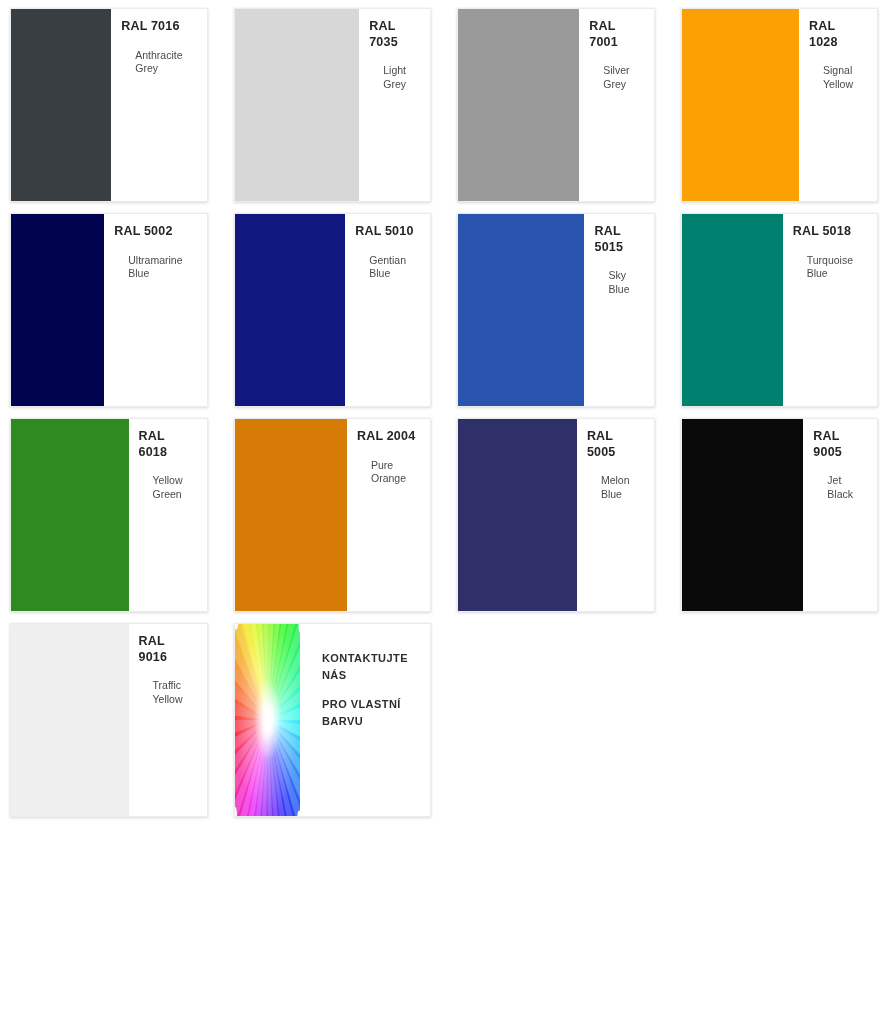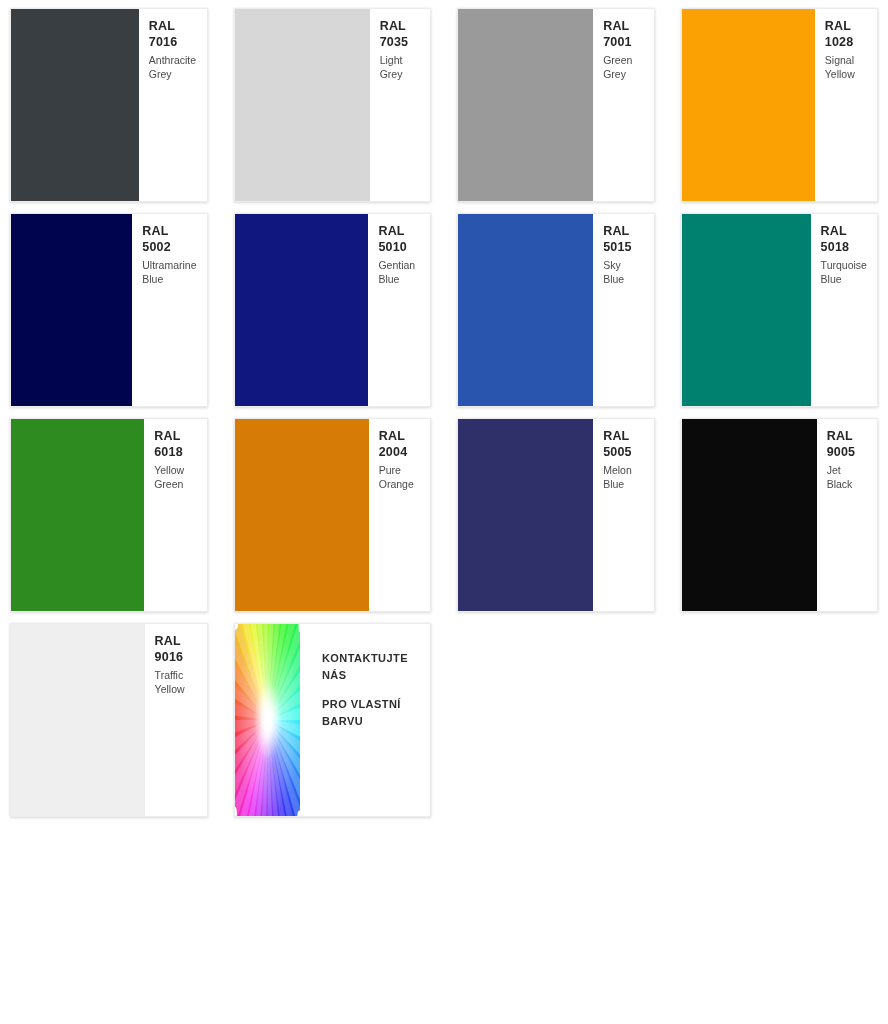--- a/index.html
+++ b/index.html
@@ -55,21 +55,21 @@
     color: #262626;
     letter-spacing: 0.2px;
     line-height: 1.25;
     margin: 0 0 4px 0;
   }
   .ral-name {
     font-size: 10.5px;
     font-weight: normal;
     color: #4a4a4a;
     line-height: 1.3;
-    margin: 0;
+    margin: 14px;
   }
   .cta {
     padding: 14px 10px 16px 10px;
   }
   .cta-line {
     font-size: 11px;
     font-weight: bold;
     color: #2d2d2d;
     letter-spacing: 0.45px;
     line-height: 1.55;
@@ -99,21 +99,21 @@
     <div class="card-body">
       <p class="ral-code">RAL 7035</p>
       <p class="ral-name">Light Grey</p>
     </div>
   </div>
 
   <div class="card">
     <div class="swatch" style="background: rgb(154, 154, 154);"></div>
     <div class="card-body">
       <p class="ral-code">RAL 7001</p>
-      <p class="ral-name">Green Grey</p>
+      <p class="ral-name">Silver Grey</p>
     </div>
   </div>
 
 
   <div class="card">
     <div class="swatch" style="background: rgb(252, 161, 3);"></div>
     <div class="card-body">
       <p class="ral-code">RAL 1028</p>
       <p class="ral-name">Signal Yellow</p>
     </div>

